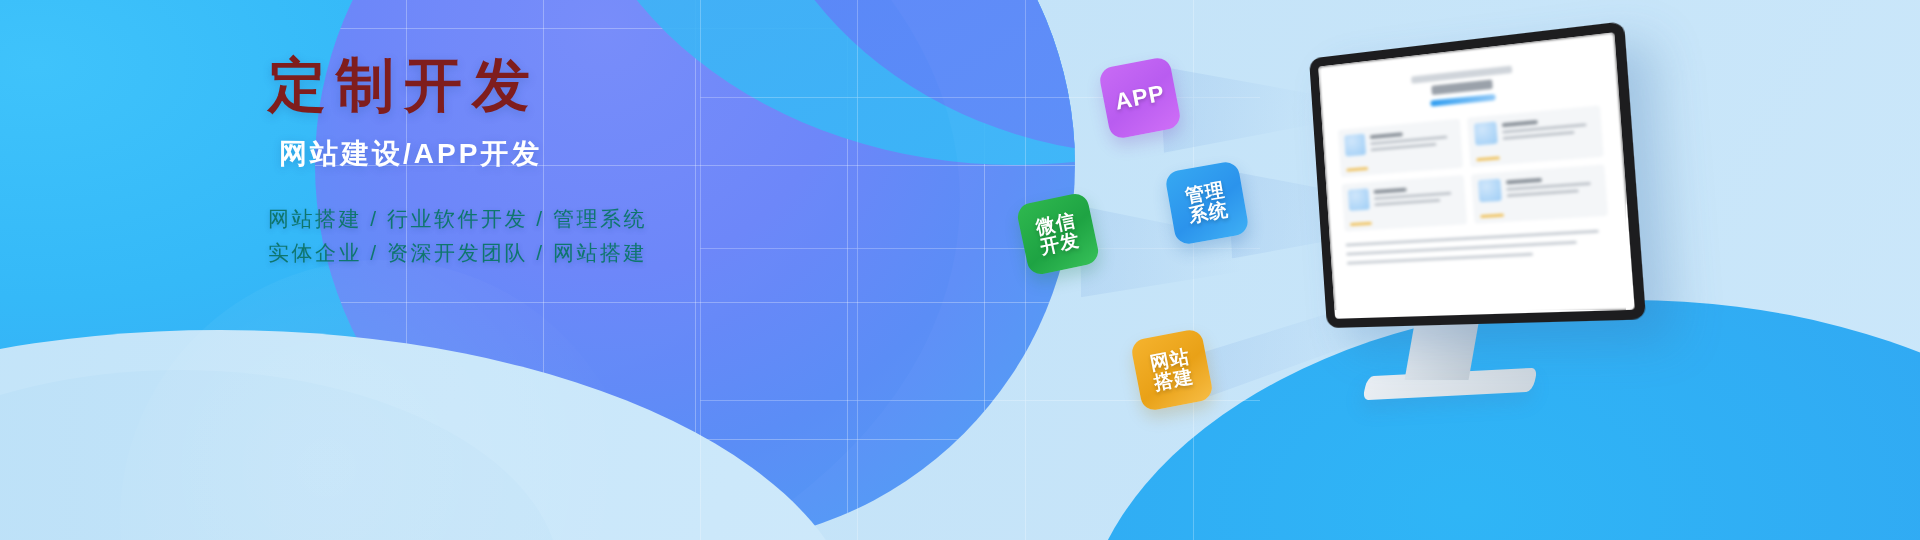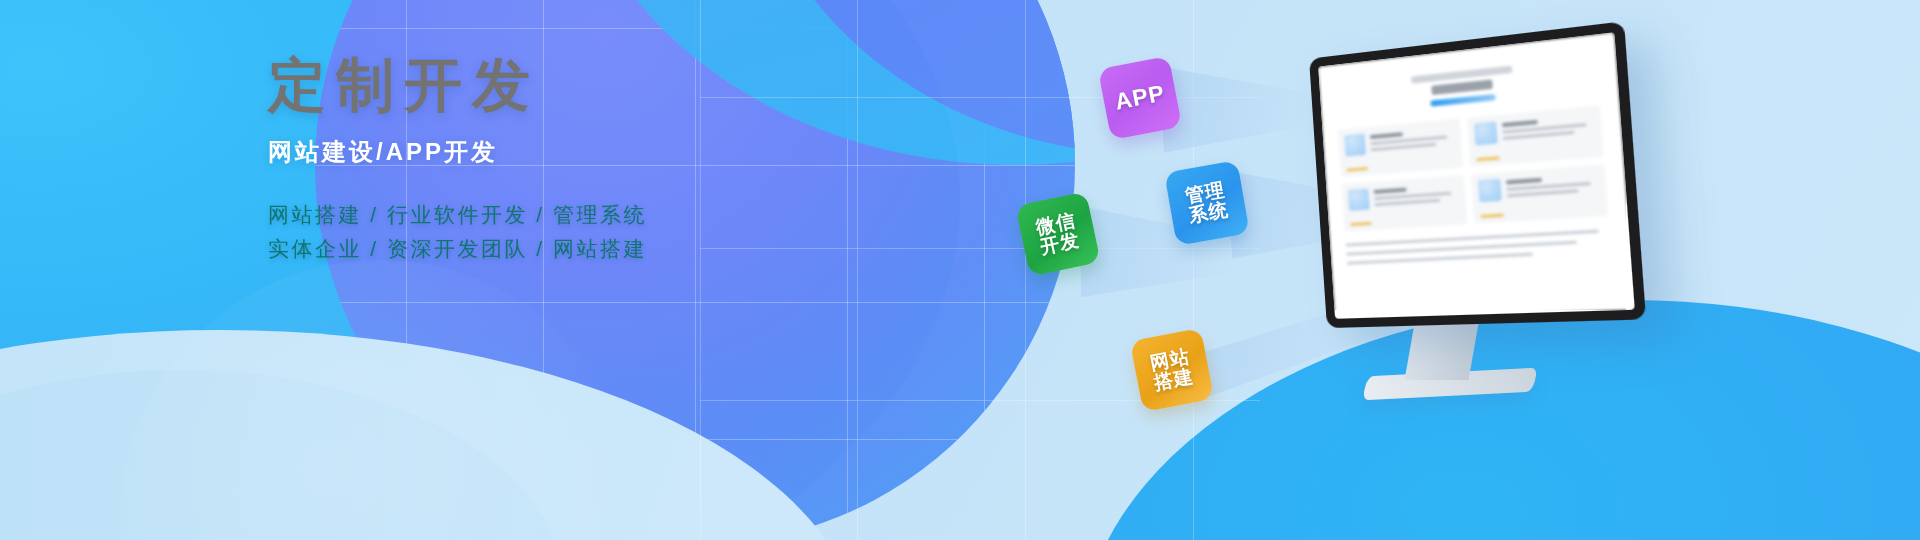--- a/index.html
+++ b/index.html
@@ -54,26 +54,26 @@
 
   
   .arc1{position:absolute;left:-200px;top:370px;width:760px;height:420px;border-radius:50%;
     background:linear-gradient(90deg,#b9dff7,#c6e5f9);opacity:.85;}
   .arc2{position:absolute;left:120px;top:260px;width:520px;height:520px;border-radius:50%;
     background:radial-gradient(circle at 40% 40%,rgba(255,255,255,.10),rgba(255,255,255,0) 70%);}
 
   
   .copy{position:absolute;left:268px;top:56px;width:520px;z-index:6;}
   .headline{
-    font-size:58px;font-weight:bold;color:#737373;letter-spacing:10px;line-height:1;
+    font-size:58px;font-weight:bold;color:#7f1d1d;letter-spacing:10px;line-height:1;
     margin:0 0 26px 0;text-shadow:0 3px 10px rgba(20,70,140,.22);
   }
   .subhead{
-    font-size:24px;font-weight:bold;color:#fff;letter-spacing:3px;line-height:1;
-    margin:0 0 34px 0;text-shadow:0 2px 8px rgba(20,70,140,.22);
+    font-size:28px;font-weight:bold;color:#fff;letter-spacing:3px;line-height:1;
+    margin:0 0 34px 11px;text-shadow:0 2px 8px rgba(20,70,140,.22);
   }
   .bullets{margin:0;padding:0;list-style:none;}
   .bullets li{
     font-size:21px;color:#0f766e;letter-spacing:2.5px;line-height:1.62;
     text-shadow:0 2px 5px rgba(20,70,140,.30);white-space:nowrap;
   }
 
   
   .tile{
     position:absolute;border-radius:14px;display:flex;flex-direction:column;

